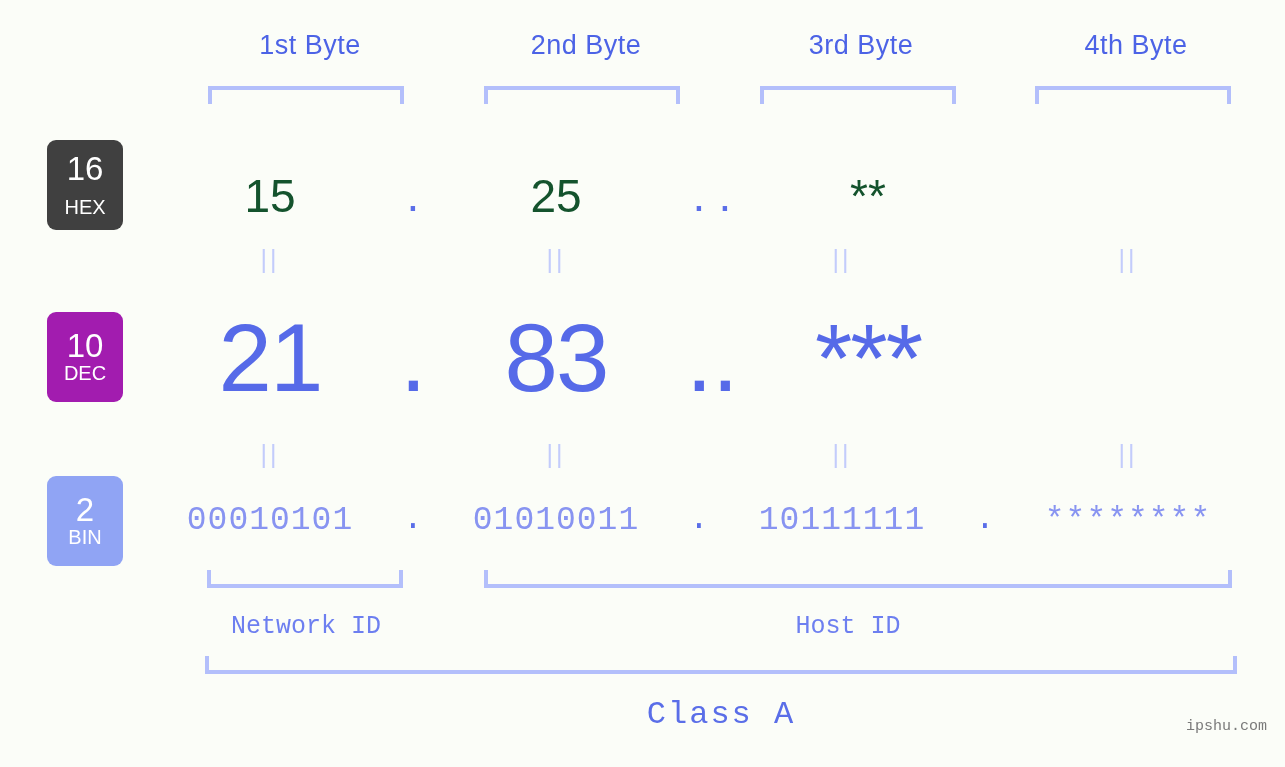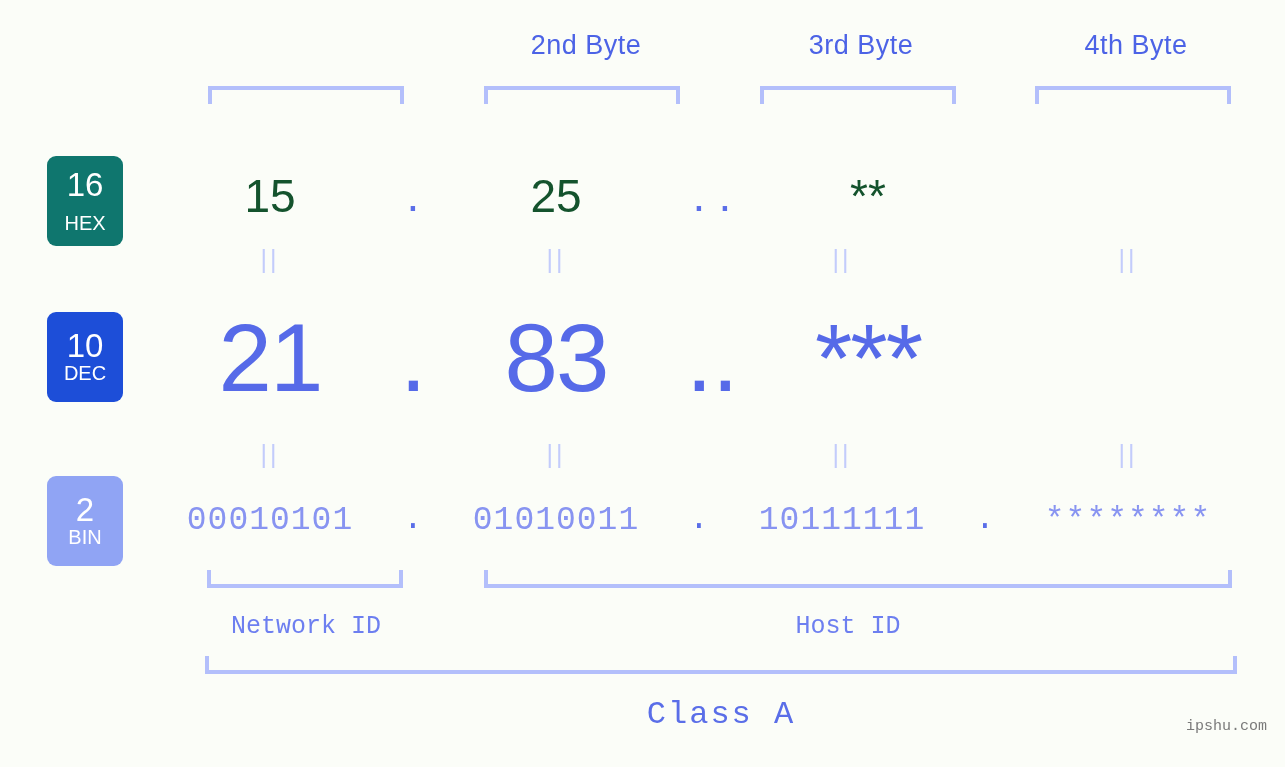--- a/index.html
+++ b/index.html
@@ -67,22 +67,22 @@
   .badge .num {
     font-size: 33px;
     line-height: 1.0;
     font-weight: 400;
   }
   .badge .unit {
     font-size: 20px;
     line-height: 1.15;
     font-weight: 400;
   }
-  .badge-hex { top: 156px; height: 90px; background: #0f766e; gap: 11px; }
-  .badge-dec { top: 312px; height: 90px; background: #1d4ed8; }
+  .badge-hex { top: 140px; height: 90px; background: #404040; gap: 11px; }
+  .badge-dec { top: 312px; height: 90px; background: #a21caf; }
   .badge-bin { top: 476px; height: 90px; background: #90a4f4; }
 
   
   .row {
     position: absolute;
     left: 140px;
     width: 1145px;
     display: flex;
     align-items: center;
   }
@@ -180,20 +180,21 @@
     font-size: 15px;
     color: #7a7a7a;
     font-family: "Liberation Mono", monospace;
   }
 </style>
 </head>
 <body>
 
 <div class="stage">
 
+  <div class="byte-label" style="left:180px;">1st Byte</div>
   <div class="byte-label" style="left:456px;">2nd Byte</div>
   <div class="byte-label" style="left:731px;">3rd Byte</div>
   <div class="byte-label" style="left:1006px;">4th Byte</div>
 
   <div class="bracket-down" style="left:208px; top:86px; width:196px;"></div>
   <div class="bracket-down" style="left:484px; top:86px; width:196px;"></div>
   <div class="bracket-down" style="left:760px; top:86px; width:196px;"></div>
   <div class="bracket-down" style="left:1035px; top:86px; width:196px;"></div>
 
   <div class="badge badge-hex">

